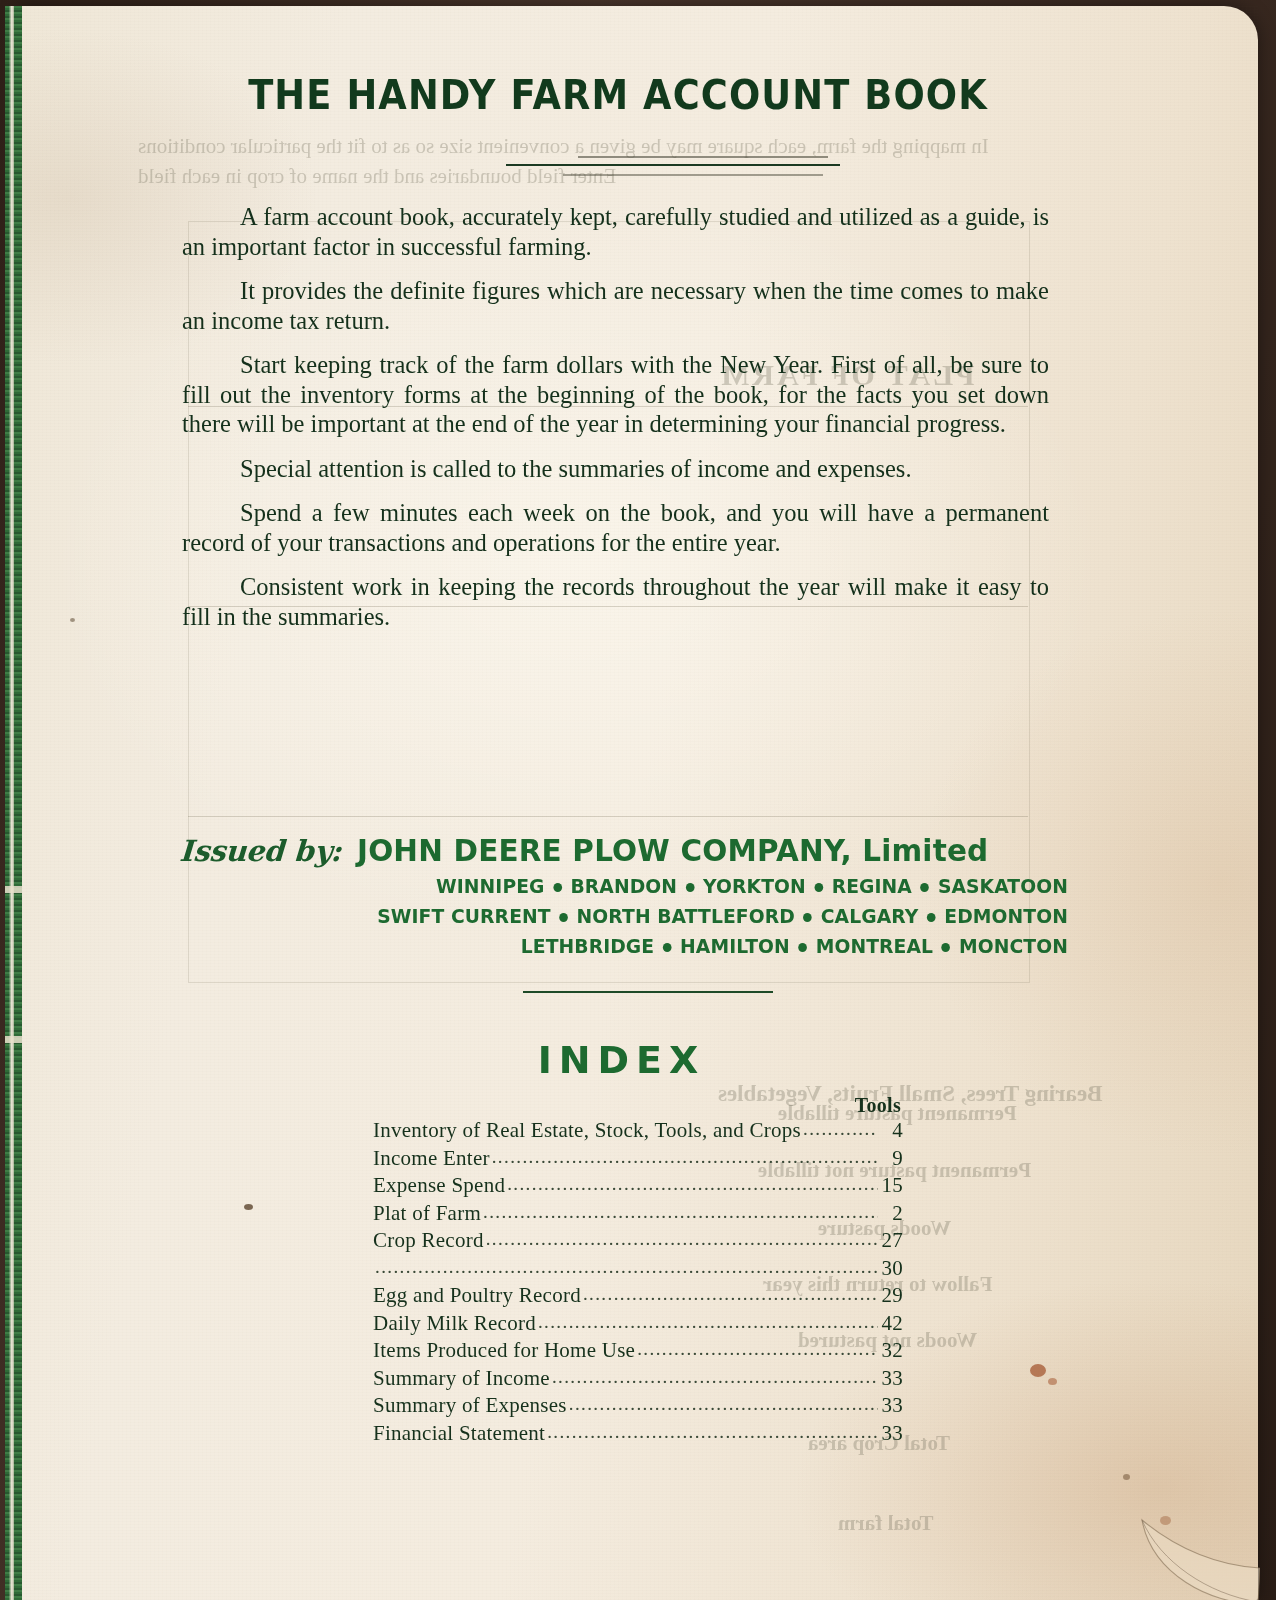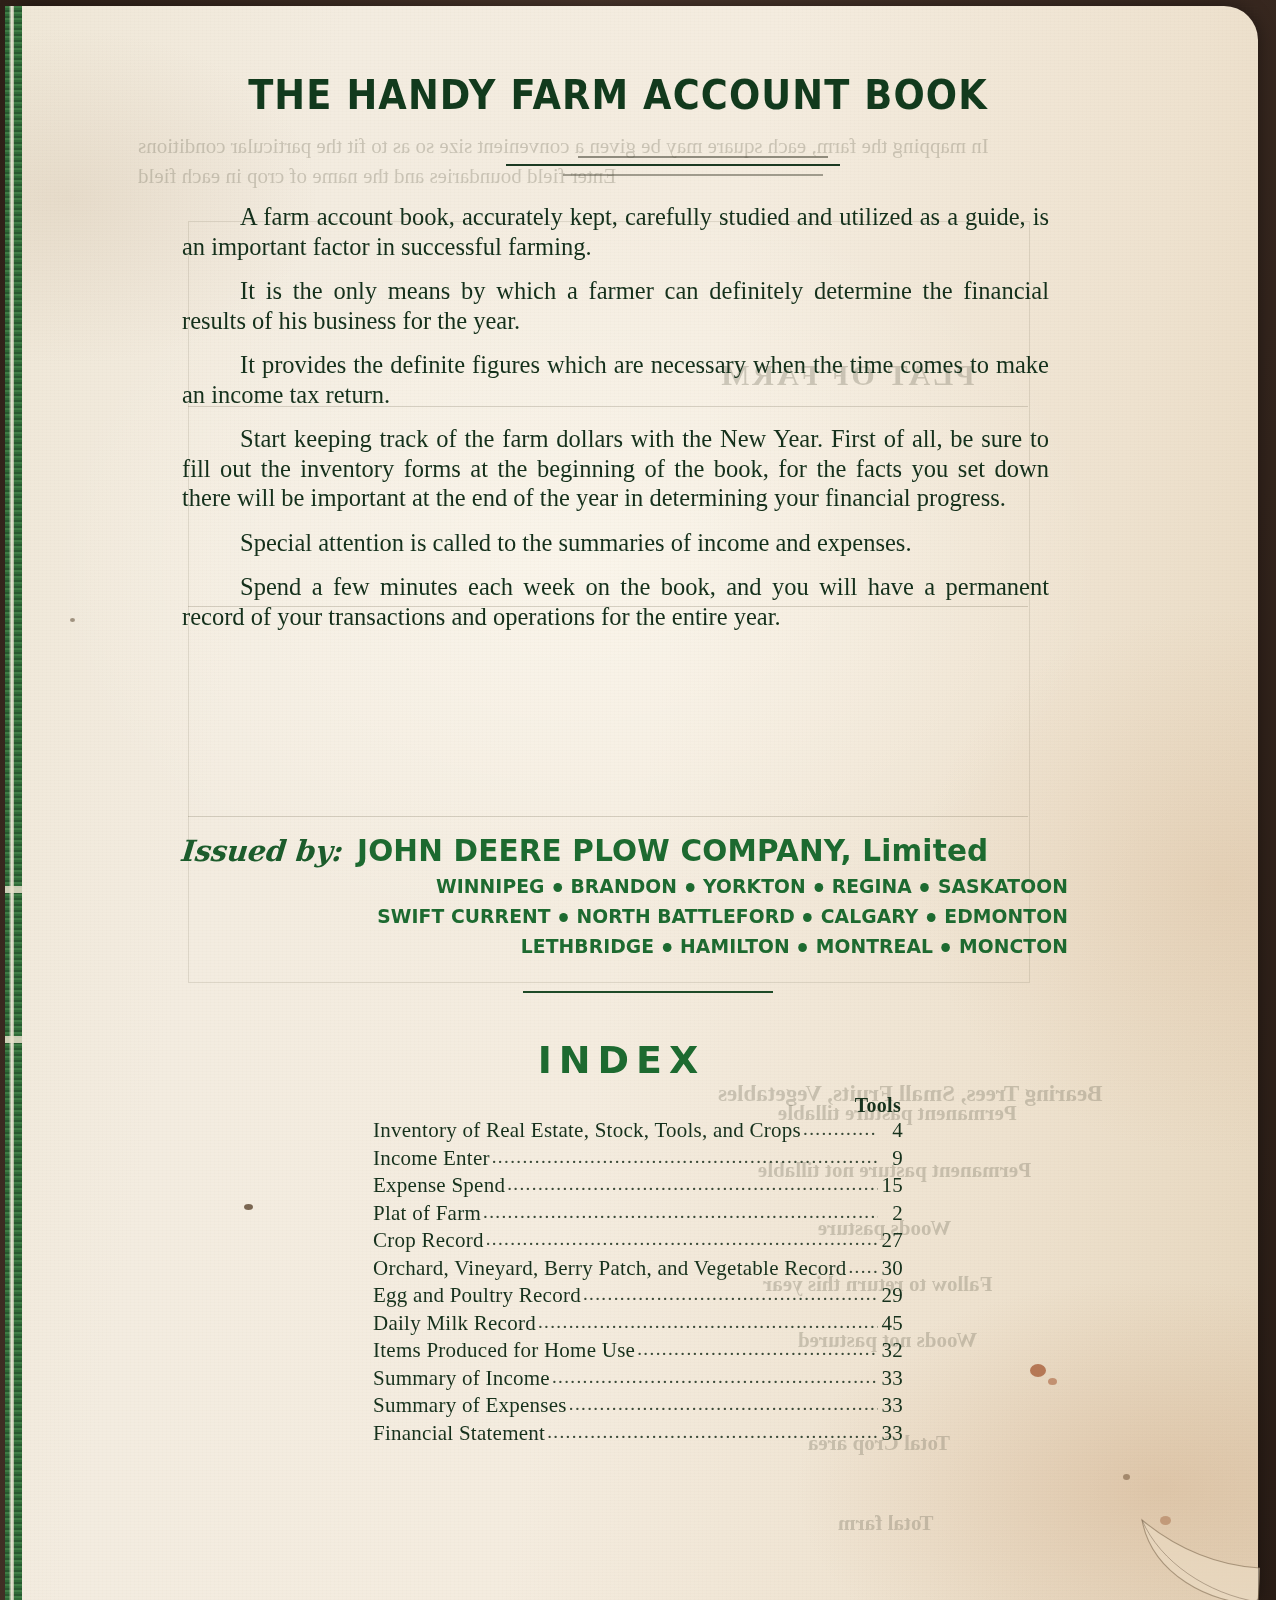--- a/index.html
+++ b/index.html
@@ -342,25 +342,25 @@
     <div class="binding-notch" style="top:880px;"></div>
     <div class="binding-notch" style="top:1030px;"></div>
 
     <div id="content">
 
       <div id="title">THE HANDY FARM ACCOUNT BOOK</div>
       <div id="title-rule"></div>
 
       <div id="body-copy">
         <p>A farm account book, accurately kept, carefully studied and utilized as a guide, is an important factor in successful farming.</p>
-        <p>It is the only means by which a farmer can definitely determine the financial results of his business for the year.</p>
         <p>It provides the definite figures which are necessary when the time comes to make an income tax return.</p>
         <p>Start keeping track of the farm dollars with the New Year.   First of all, be sure to fill out the inventory forms at the beginning of the book, for the facts you set down there will be important at the end of the year in determining your financial progress.</p>
         <p>Special attention is called to the summaries of income and expenses.</p>
         <p>Spend a few minutes each week on the book, and you will have a permanent record of your transactions and operations for the entire year.</p>
+        <p>Consistent work in keeping the records throughout the year will make it easy to fill in the summaries.</p>
       </div>
 
       <div id="issued-block">
         <div id="issued-row">
           <span id="issued-by">Issued by:</span>
           <span id="company-name">JOHN DEERE PLOW COMPANY, Limited</span>
         </div>
         <div class="city-line">
           <span>WINNIPEG</span><span class="bullet"></span><span>BRANDON</span><span class="bullet"></span><span>YORKTON</span><span class="bullet"></span><span>REGINA</span><span class="bullet"></span><span>SASKATOON</span>
         </div>
@@ -398,33 +398,32 @@
           <span class="index-label">Plat of Farm</span>
           <span class="index-dots">.................................................................................................</span>
           <span class="index-page">2</span>
         </div>
         <div class="index-row">
           <span class="index-label">Crop Record</span>
           <span class="index-dots">.................................................................................................</span>
           <span class="index-page">27</span>
         </div>
         <div class="index-row">
-          <span class="index-label">Orchard, Vineyard, Berry Patch, and Vegetable Record</span>
           <span class="index-dots">.................................................................................................</span>
           <span class="index-page">30</span>
         </div>
         <div class="index-row">
           <span class="index-label">Egg and Poultry Record</span>
           <span class="index-dots">.................................................................................................</span>
           <span class="index-page">29</span>
         </div>
         <div class="index-row">
           <span class="index-label">Daily Milk Record</span>
           <span class="index-dots">.................................................................................................</span>
-          <span class="index-page">45</span>
+          <span class="index-page">42</span>
         </div>
         <div class="index-row">
           <span class="index-label">Items Produced for Home Use</span>
           <span class="index-dots">.................................................................................................</span>
           <span class="index-page">32</span>
         </div>
         <div class="index-row">
           <span class="index-label">Summary of Income</span>
           <span class="index-dots">.................................................................................................</span>
           <span class="index-page">33</span>

